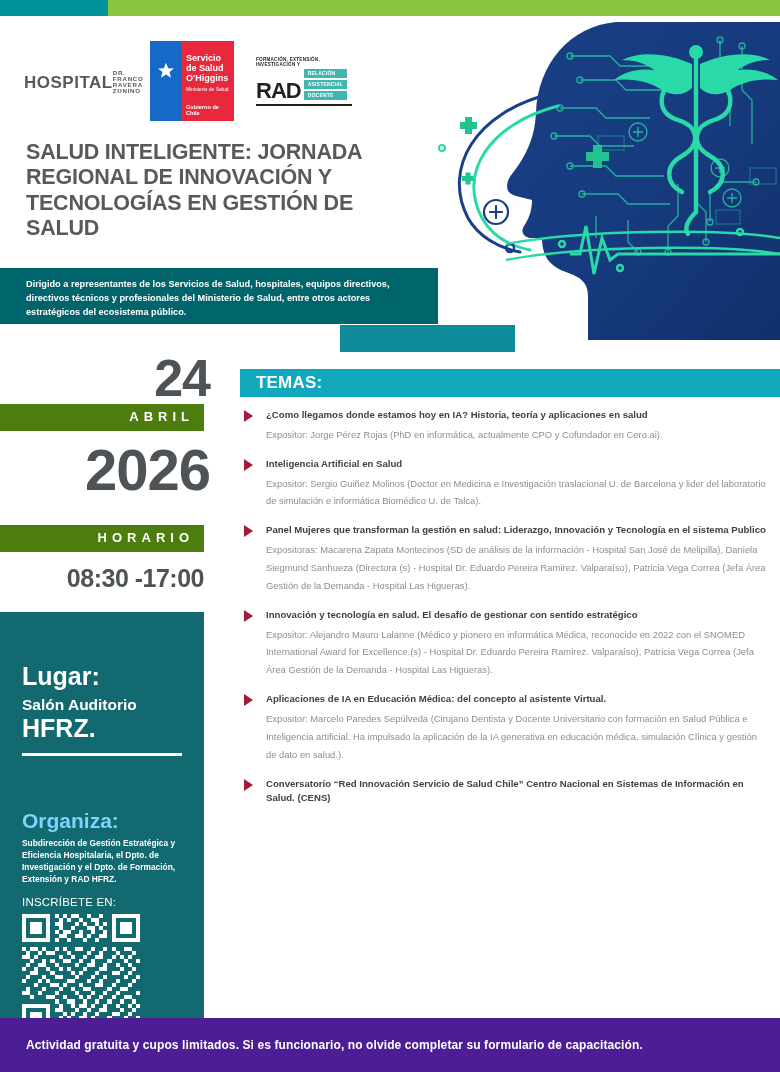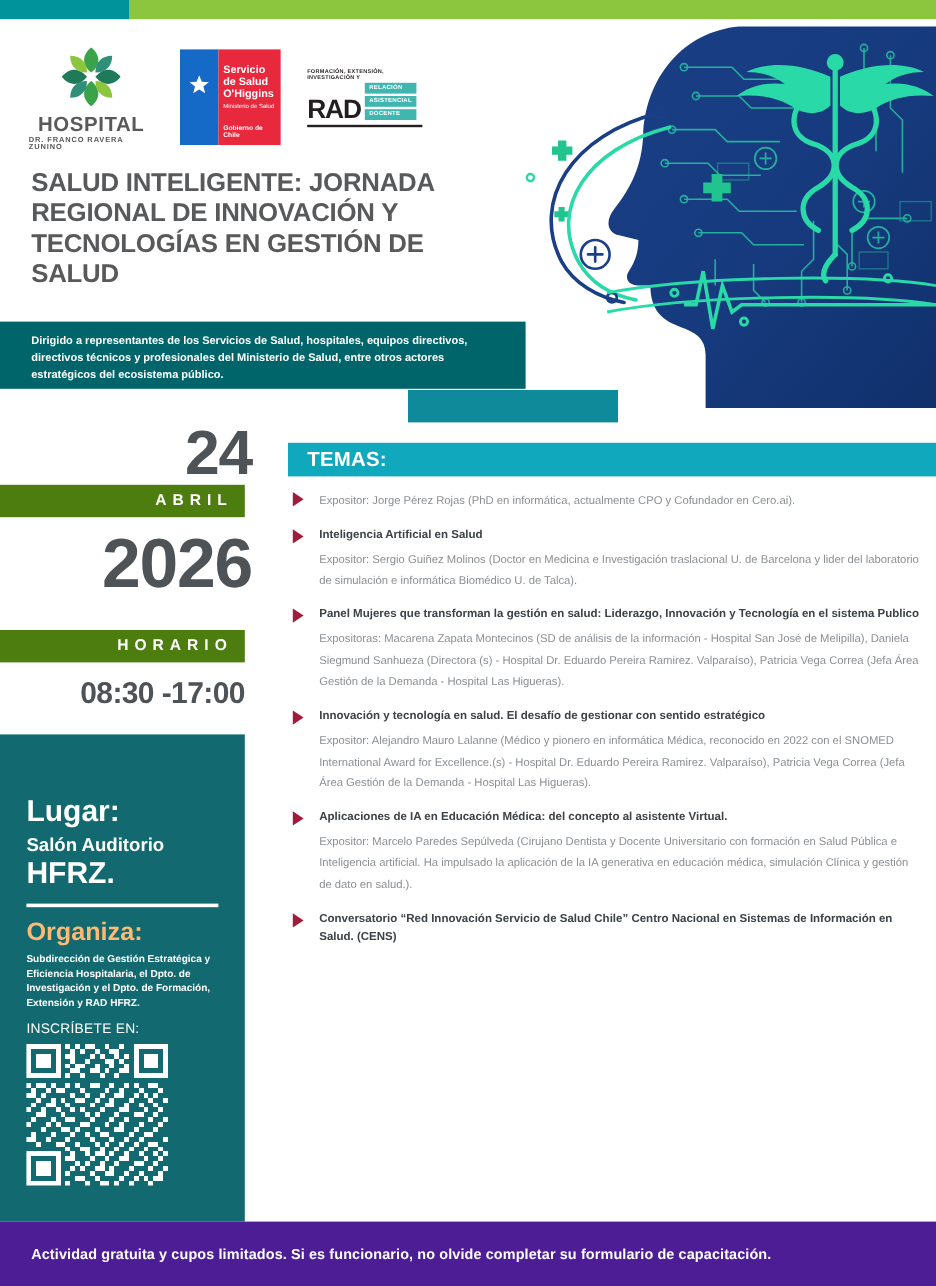--- a/index.html
+++ b/index.html
@@ -19,21 +19,21 @@
   .topbar-teal{position:absolute;left:0;top:0;width:108px;height:16px;background:#00939b;}
   .topbar-green{position:absolute;left:108px;top:0;width:672px;height:16px;background:#8cc63e;}
 
   
   .hero{position:absolute;left:420px;top:16px;width:360px;height:324px;overflow:hidden;}
   .hero svg{display:block;}
 
   
   .logos{position:absolute;left:24px;top:36px;height:90px;display:flex;align-items:center;gap:22px;}
 
-  .logo-hfrz{width:104px;display:flex;flex-direction:column;align-items:center;}
+  .logo-hfrz{width:104px;display:flex;flex-direction:row;align-items:center;}
   .logo-hfrz .mark{width:56px;height:56px;}
   .logo-hfrz .name{
     font-size:17px;font-weight:bold;letter-spacing:.5px;color:#58595b;margin-top:3px;line-height:1;
   }
   .logo-hfrz .sub{
     font-size:6.2px;font-weight:bold;letter-spacing:.75px;color:#58595b;margin-top:2px;line-height:1;
   }
 
   .logo-ssoh{
     width:84px;height:80px;position:relative;display:block;overflow:hidden;
@@ -97,21 +97,21 @@
   
   .panel{
     position:absolute;left:0;top:612px;width:204px;height:406px;background:#12696f;
   }
   .panel .lugar{
     color:#ffffff;font-size:25px;font-weight:bold;padding:18px 0 0 22px;line-height:1;margin-top:34px;
   }
   .panel .salon{color:#ffffff;font-size:15.5px;font-weight:bold;padding:7px 0 0 22px;line-height:1.15;}
   .panel .hfrz{color:#ffffff;font-size:25px;font-weight:bold;padding:1px 0 0 22px;line-height:1.05;}
   .panel .rule{height:3px;background:#ffffff;margin:12px 22px 0 22px;}
-  .panel .organiza{color:#fdba74;font-size:21px;font-weight:bold;padding:10px 6px 0 22px;line-height:1;}
+  .panel .organiza{color:#7dd3fc;font-size:21px;font-weight:bold;padding:10px 6px 0 22px;line-height:1;margin-top:44px;}
   .panel .org-text{color:#ffffff;font-size:8.4px;font-weight:bold;line-height:1.42;padding:7px 18px 0 22px;}
   .panel .inscribete{color:#ffffff;font-size:11.5px;padding:10px 0 0 22px;letter-spacing:.2px;}
   .qr{margin:6px 0 0 22px;width:118px;height:118px;background:#12696f;}
   .qr svg{display:block;}
 
   
   .temas-bar{position:absolute;left:240px;top:369px;width:540px;height:28px;background:#0fa8bd;}
   .temas-bar span{
     color:#ffffff;font-size:17px;font-weight:bold;padding:4px 0 0 16px;display:block;letter-spacing:.2px;
   }
@@ -552,20 +552,21 @@
     </div>
   </div>
 
   <div class="temas-bar">
     <span>TEMAS:</span>
   </div>
 
   <div class="temas-list">
     <div class="item">
       <div class="bullet"></div>
+      <p class="t">¿Como llegamos donde estamos hoy en IA? Historia, teoría y aplicaciones en salud</p>
       <p class="d">Expositor: Jorge Pérez Rojas (PhD en informática, actualmente CPO y Cofundador en Cero.ai).</p>
     </div>
     <div class="item">
       <div class="bullet"></div>
       <p class="t">Inteligencia Artificial en Salud</p>
       <p class="d">Expositor:  Sergio Guiñez Molinos (Doctor en Medicina e Investigación traslacional U. de Barcelona y lider del laboratorio de simulación e informática Biomédico U. de Talca).</p>
     </div>
     <div class="item">
       <div class="bullet"></div>
       <p class="t">Panel Mujeres que transforman la gestión en salud: Liderazgo, Innovación y Tecnología en el sistema Publico</p>

